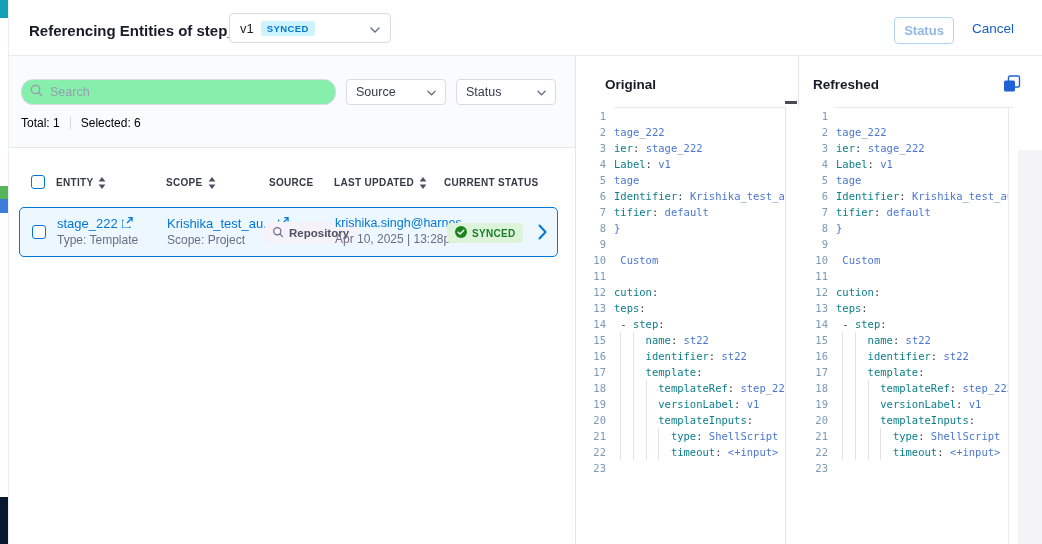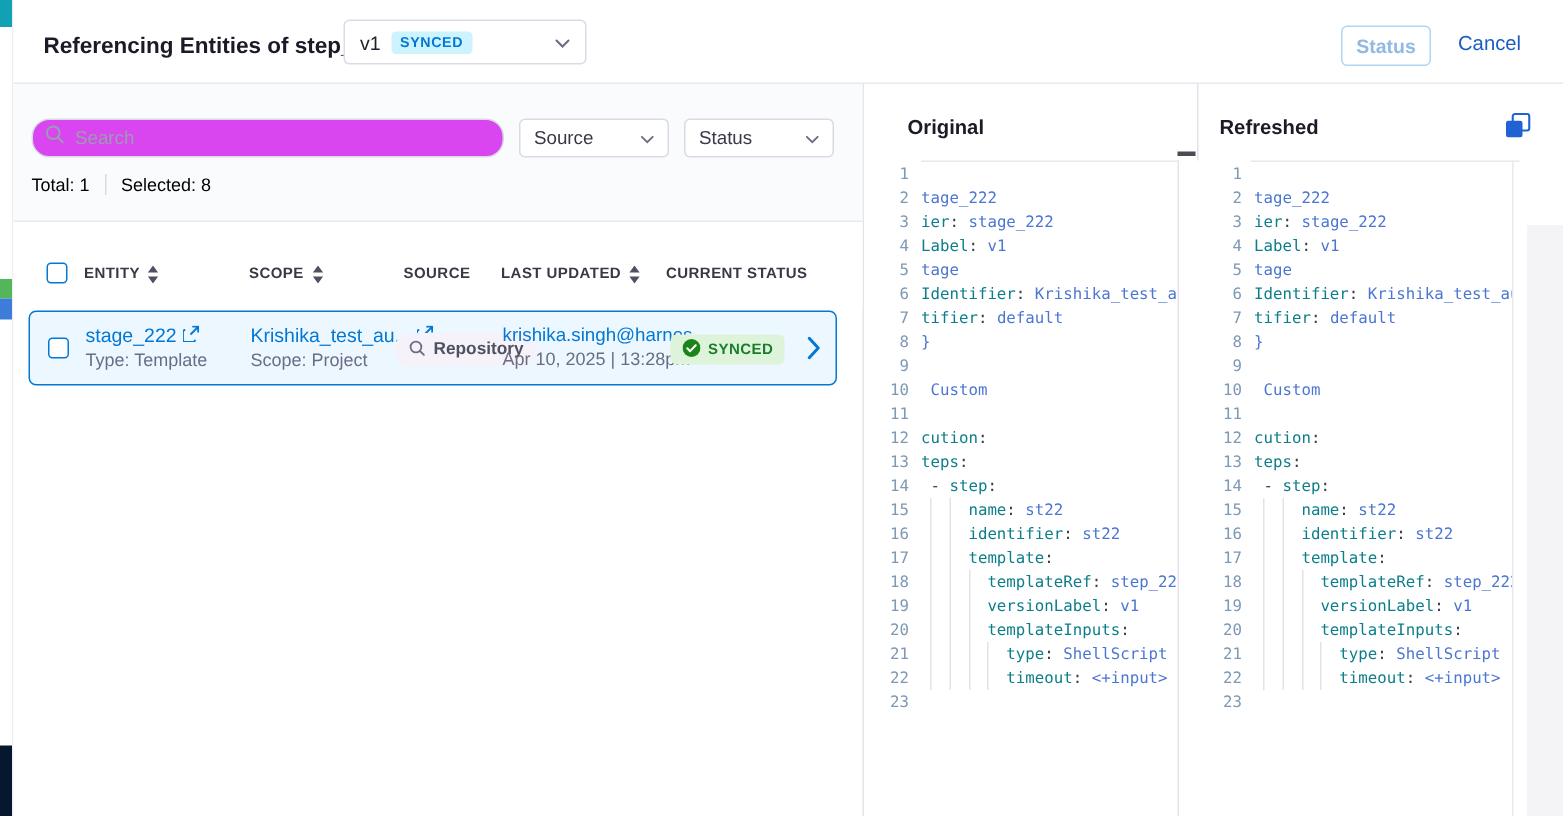--- a/index.html
+++ b/index.html
@@ -28,21 +28,21 @@
       letter-spacing:.4px; padding:2px 6px; border-radius:3px; }
   #version-chevron { margin-left:auto; }
   #update-btn { left:885px; top:17px; width:60px; height:27px; background:#fff;
       border:1px solid #B3D3F2; border-radius:4px; color:#92B8E4; font-weight:700; font-size:13px;
       display:flex; align-items:center; justify-content:center; }
   #cancel-btn { left:963px; top:21px; color:#1A5EC4; font-weight:400; font-size:13.5px; }
 
   
   #left-pane { left:0; top:56px; width:567px; height:488px; background:#fff; border-right:1px solid #E3E4EC; }
   #filter-bar { left:0; top:0; width:566px; height:92px; background:#FAFBFC; border-bottom:1px solid #E7E8F0; }
-  #search-box { left:12px; top:23px; width:315px; height:26px; background:#d946ef; border:1px solid #D9DAE5;
+  #search-box { left:12px; top:23px; width:315px; height:26px; background:#86efac; border:1px solid #D9DAE5;
       border-radius:12px; display:flex; align-items:center; padding:0 8px; gap:7px;justify-content:flex-end; }
   #search-input { border:none; outline:none; background:transparent; font-size:12.5px; color:#383946; width:100%; }
   #search-input::placeholder { color:#9B9CB1; }
   .filter-dd { top:23px; height:26px; background:#fff; border:1px solid #D9DAE5; border-radius:4px;
       display:flex; align-items:center; padding:0 9px; font-size:12.5px; color:#383946; }
   #source-dd { left:337px; width:100px; }
   #status-dd { left:447px; width:100px; }
   .filter-dd .dd-chevron { margin-left:auto; }
   #count-line { left:12px; top:60px; display:flex; align-items:center; gap:10px; font-size:12px; color:#000000; }
   #count-divider { width:1px; height:14px; background:#D9DAE5; }
@@ -156,21 +156,21 @@
         <span class="dd-chevron">
           <svg width="9" height="6" viewBox="0 0 10 6">
               <path d="M1 1l4 4 4-4" fill="none" stroke="#6B6D85" stroke-width="1.4" stroke-linecap="round"></path>
             </svg>
         </span>
       </div>
 
       <div class="abs" id="count-line">
         <span>Total: 1</span>
         <span id="count-divider"></span>
-        <span>Selected: 8</span>
+        <span>Selected: 6</span>
       </div>
     </div>
 
     <div class="abs" id="thead">
       <span class="checkbox" id="hdr-checkbox"></span>
 
       <div class="col-label" style="left:47px;">
         <span>ENTITY</span>
         <span class="sort-icon">
           <svg width="8" height="12" viewBox="0 0 8 12">

